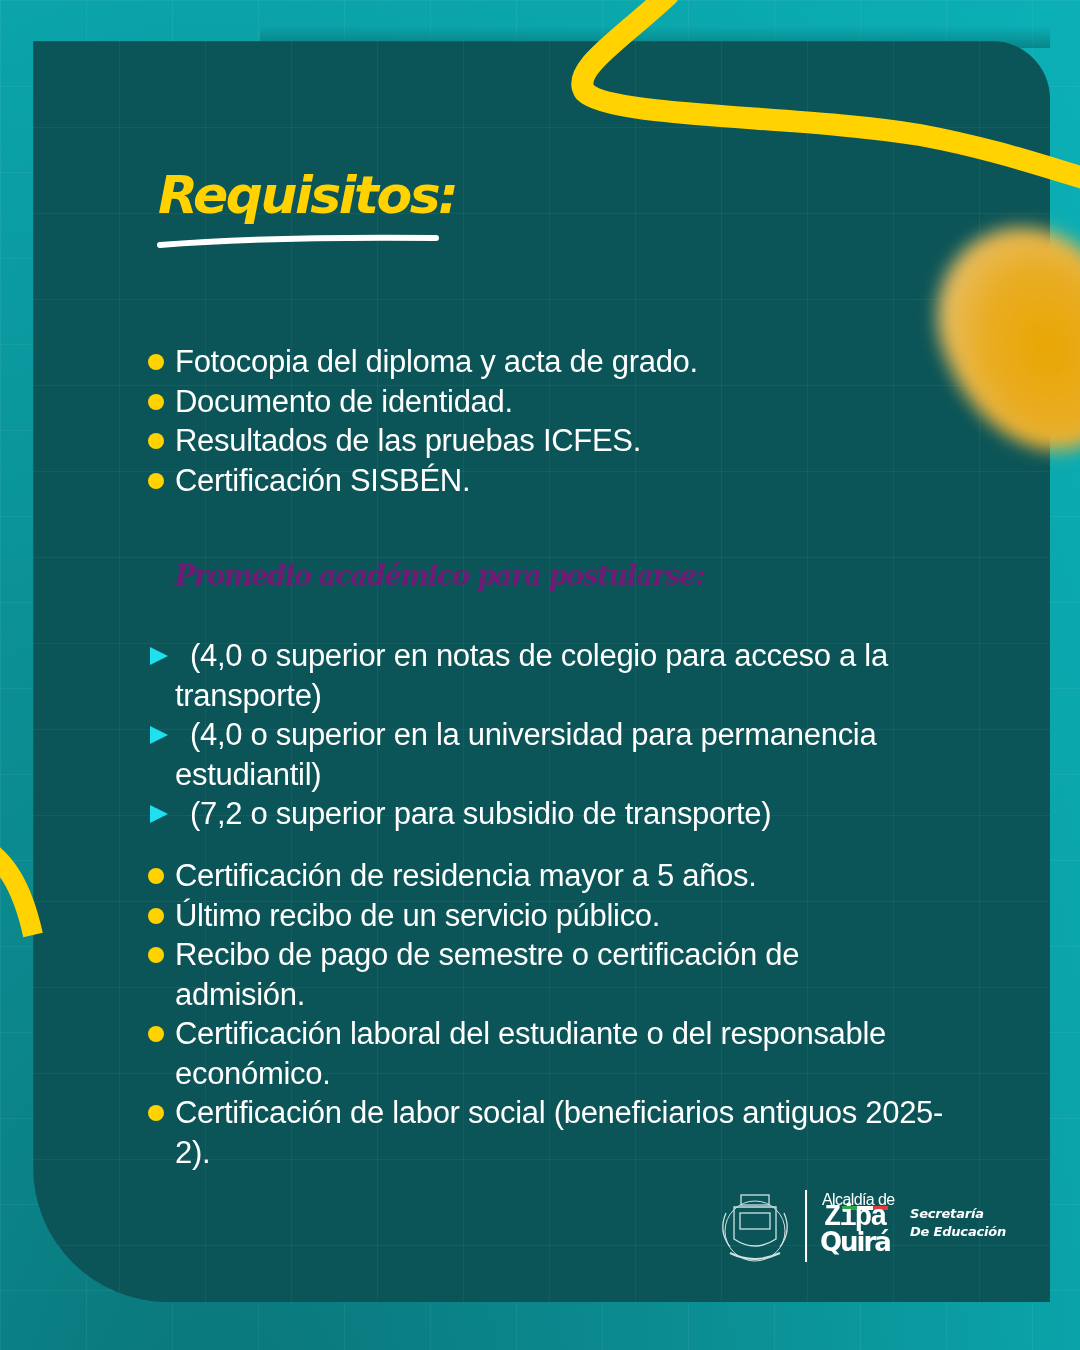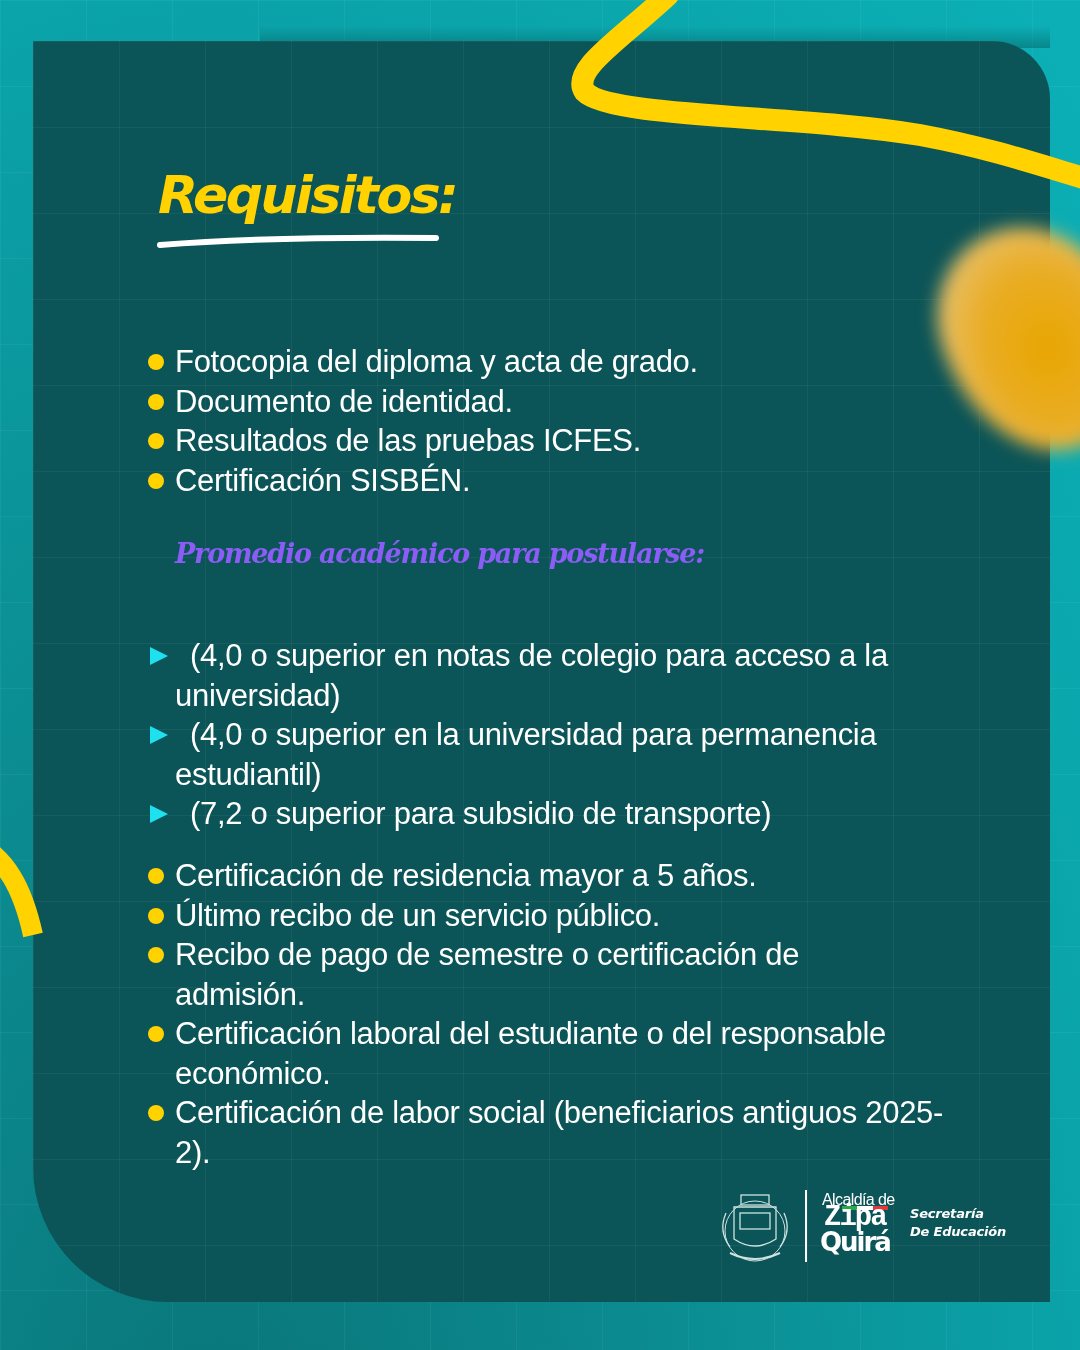--- a/index.html
+++ b/index.html
@@ -63,25 +63,25 @@
   .tri {
     position: absolute; left: 5px; top: 11px;
     width: 0; height: 0;
     border-top: 9px solid transparent;
     border-bottom: 9px solid transparent;
     border-left: 18px solid #1fe0ef;
   }
   .item.arrow { padding-left: 30px; }
   .item.arrow .txt-first { padding-left: 15px; }
   .subhead {
-    position: absolute; left: 175px; top: 538px;
+    position: absolute; left: 175px; top: 560px;
     font-family: "DejaVu Serif", serif;
     font-weight: bold; font-style: italic;
     font-size: 27px; letter-spacing: -1.2px;
-    color: #8b5cf6;
+    color: #701a75;
   }
   .footer { position: absolute; left: 712px; top: 1185px; width: 320px; height: 85px; }
   .crest { position: absolute; left: 4px; top: 6px; }
   .divider { position: absolute; left: 93px; top: 5px; width: 2px; height: 72px; background: #ffffff; }
   .logo { position: absolute; left: 108px; top: 4px; width: 80px; height: 78px; color: #fff; }
   .logo-top { position: absolute; left: 2px; top: 2px; font-family: "Liberation Sans", sans-serif; font-size: 16px; letter-spacing: -0.6px; }
   .flag { position: absolute; left: 22px; top: 17px; width: 46px; height: 4px; display: flex; }
   .flag span { flex: 1; }
   .logo-zipa { position: absolute; left: 4px; top: 15px; font-family: Liberation Mono, monospace; font-weight: bold; font-size: 29px; letter-spacing: -2px; line-height: 28px; }
   .logo-quira { position: absolute; left: 0px; top: 40px; font-family: "DejaVu Sans", sans-serif; font-weight: bold; font-size: 26px; letter-spacing: -2px; line-height: 26px; }
@@ -132,21 +132,21 @@
     <span>Certificación SISBÉN.</span>
   </div>
 </div>
 
 <div class="subhead">Promedio académico para postularse:</div>
 
 <div class="list" style="top:619px;margin-top:17px;">
   <div class="item arrow">
     <span class="tri"></span>
     <div class="txt-first">(4,0 o superior en notas de colegio para acceso a la</div>
-    <div>universidad)</div>
+    <div>transporte)</div>
   </div>
   <div class="item arrow">
     <span class="tri"></span>
     <div class="txt-first">(4,0 o superior en la universidad para permanencia</div>
     <div>estudiantil)</div>
   </div>
   <div class="item arrow">
     <span class="tri"></span>
     <div class="txt-first">(7,2 o superior para subsidio de transporte)</div>
   </div>

